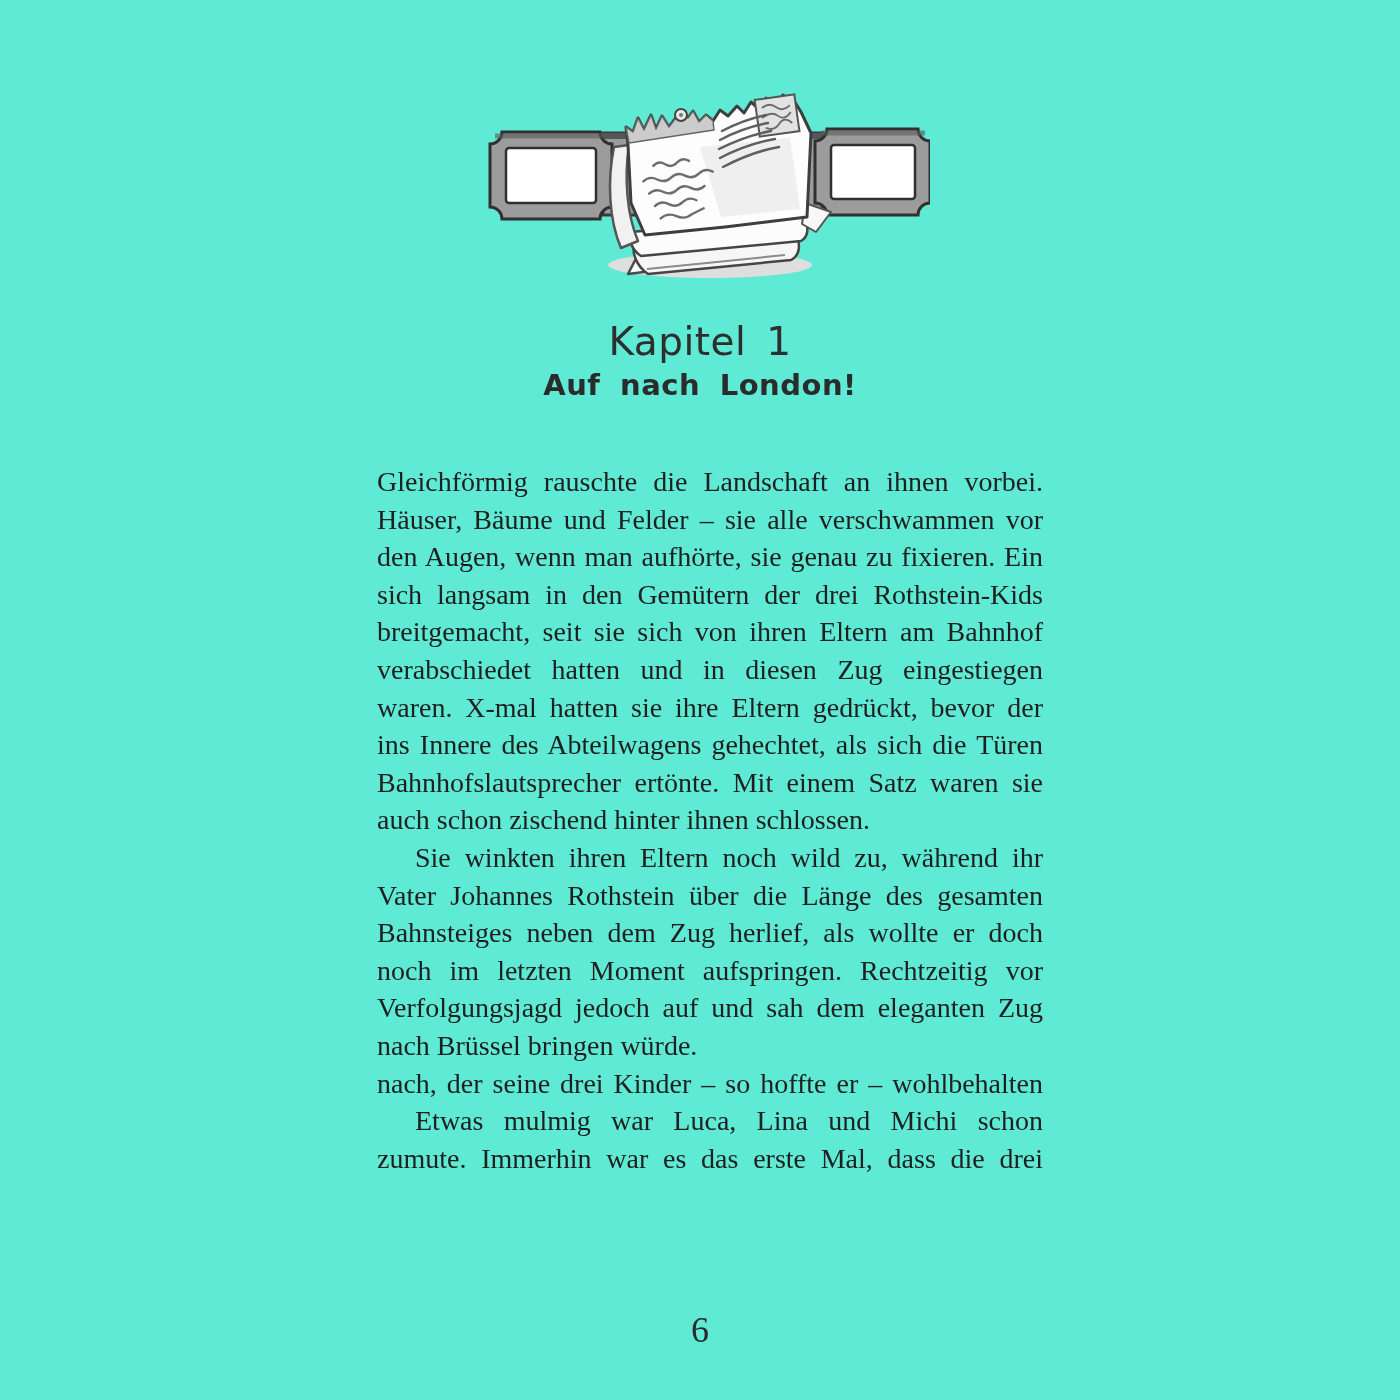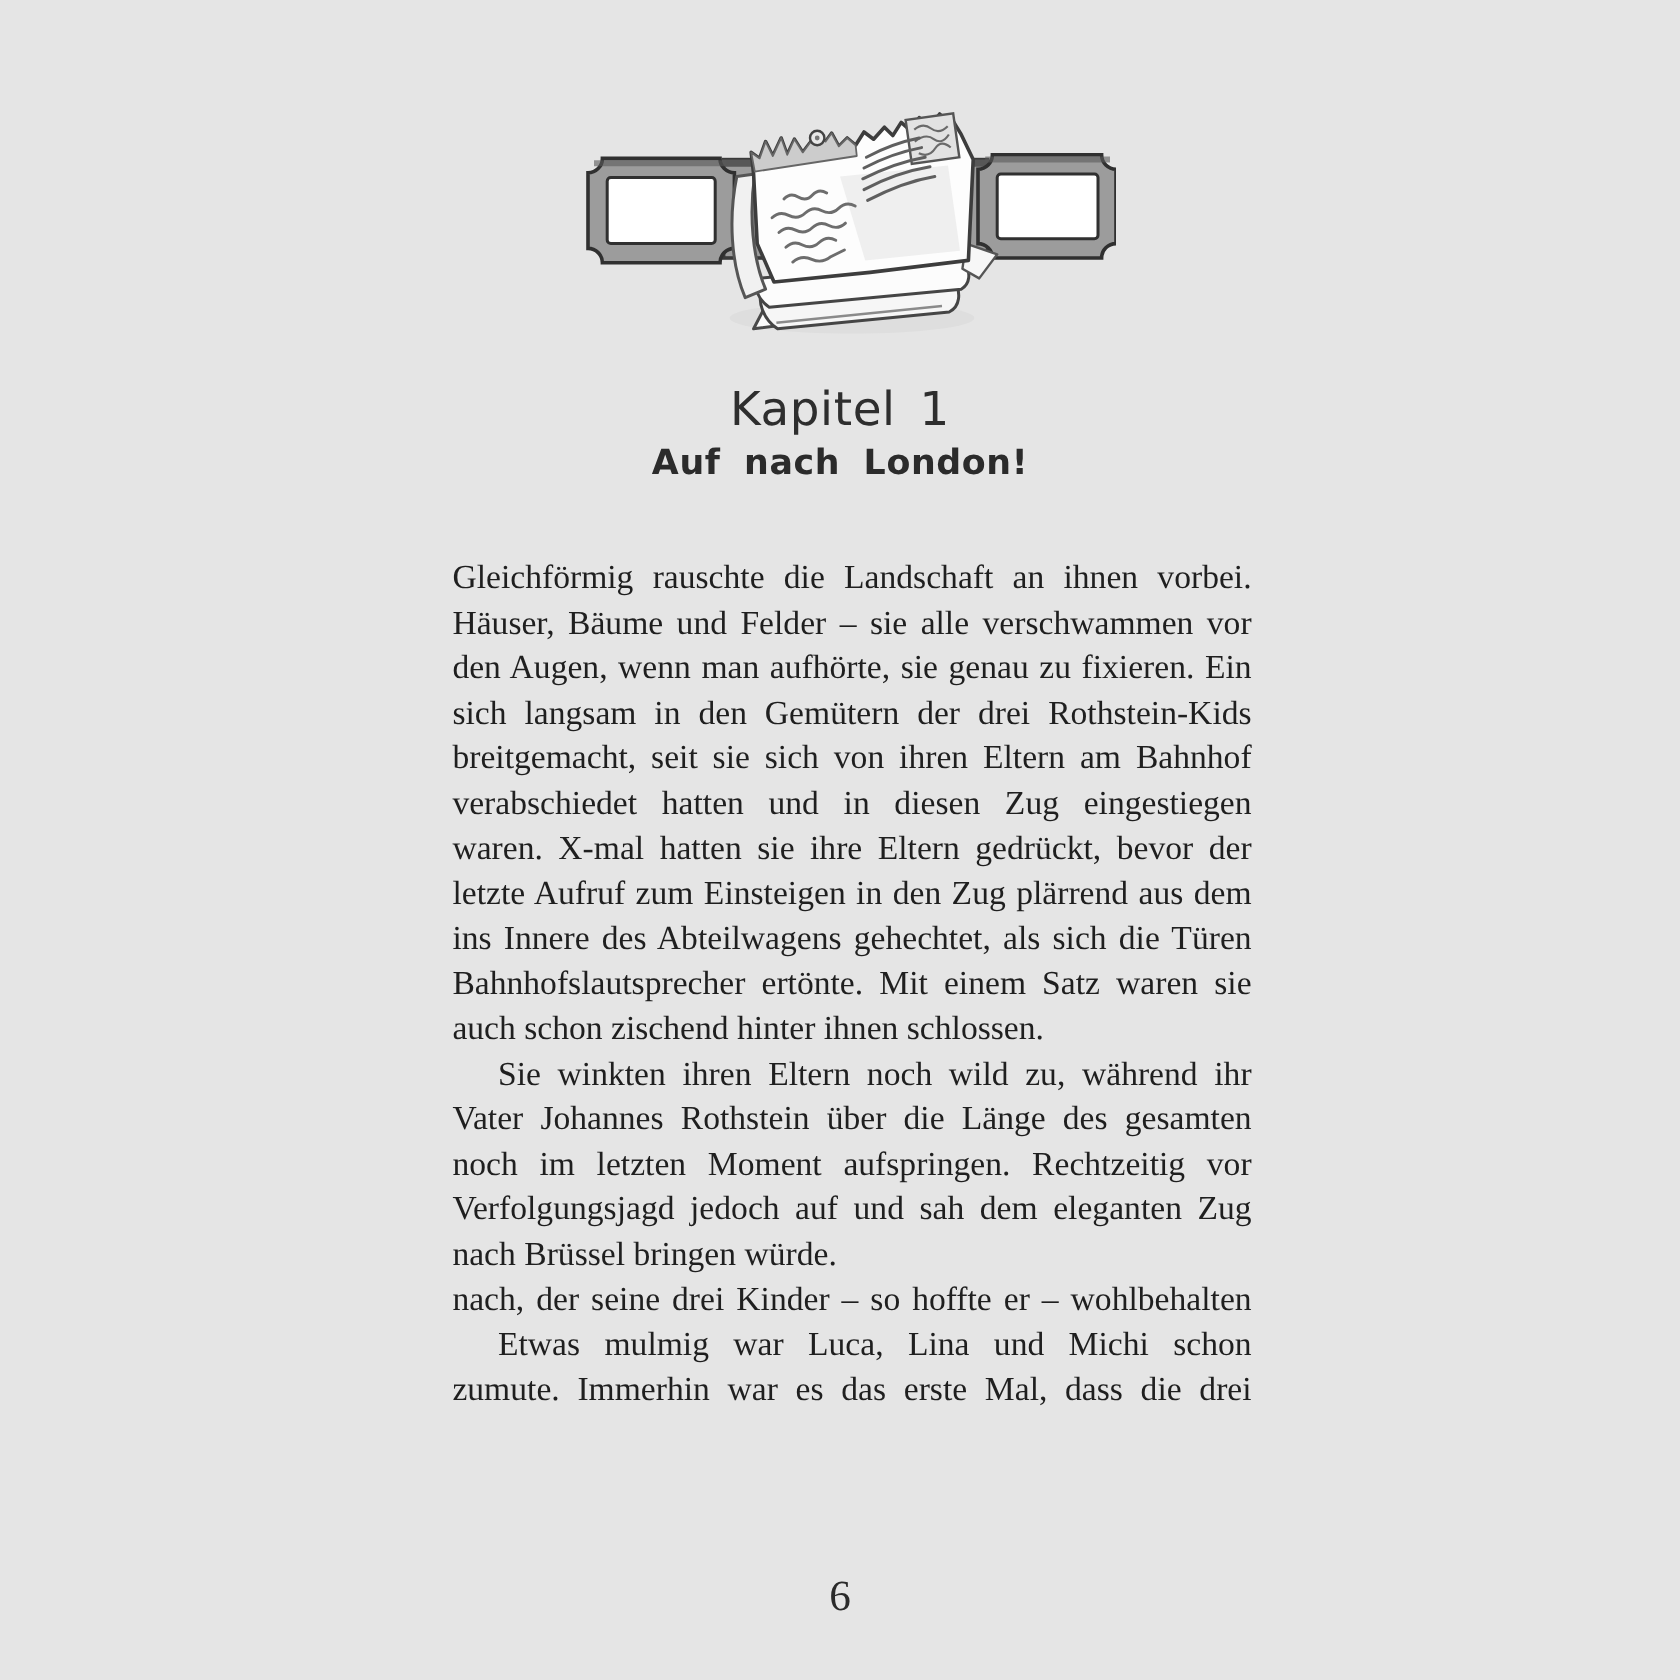--- a/index.html
+++ b/index.html
@@ -1,20 +1,20 @@
 <!DOCTYPE html>
 <html><head>
 <meta charset="utf-8">
 <style>
   html, body { margin: 0; padding: 0; background: #ffffff; }
   .page {
     position: relative;
     width: 1400px;
     height: 1400px;
-    background: #e5e5e5;
+    background: #5eead4;
     overflow: hidden;
     font-family: "Liberation Serif", "DejaVu Serif", serif;
     color: #222222;
   }
   .illustration {
     position: absolute;
     left: 485px;
     top: 85px;
     width: 445px;
     height: 200px;
@@ -149,26 +149,26 @@
   <div class="chapter-title">Auf nach London!</div>
 
   <div class="body-text">
       <div class="line j">Gleichförmig rauschte die Landschaft an ihnen vorbei.</div>
       <div class="line j">Häuser, Bäume und Felder – sie alle verschwammen vor</div>
       <div class="line j">den Augen, wenn man aufhörte, sie genau zu fixieren. Ein</div>
       <div class="line j">sich langsam in den Gemütern der drei Rothstein-Kids</div>
       <div class="line j">breitgemacht, seit sie sich von ihren Eltern am Bahnhof</div>
       <div class="line j">verabschiedet hatten und in diesen Zug eingestiegen</div>
       <div class="line j">waren. X-mal hatten sie ihre Eltern gedrückt, bevor der</div>
-      <div class="line j">letzte Aufruf zum Einsteigen in den Zug plärrend aus dem</div>
       <div class="line j">ins Innere des Abteilwagens gehechtet, als sich die Türen</div>
       <div class="line j">Bahnhofslautsprecher ertönte. Mit einem Satz waren sie</div>
       <div class="line">auch schon zischend hinter ihnen schlossen.</div>
       <div class="line j ind">Sie winkten ihren Eltern noch wild zu, während ihr</div>
       <div class="line j">Vater Johannes Rothstein über die Länge des gesamten</div>
+      <div class="line j">Bahnsteiges neben dem Zug herlief, als wollte er doch</div>
       <div class="line j">noch im letzten Moment aufspringen. Rechtzeitig vor</div>
       <div class="line j">Verfolgungsjagd jedoch auf und sah dem eleganten Zug</div>
       <div class="line">nach Brüssel bringen würde.</div>
       <div class="line j">nach, der seine drei Kinder – so hoffte er – wohlbehalten</div>
       <div class="line j ind">Etwas mulmig war Luca, Lina und Michi schon</div>
       <div class="line j">zumute. Immerhin war es das erste Mal, dass die drei</div>
     </div>
 
   <div class="page-number">6</div>
 </div>

